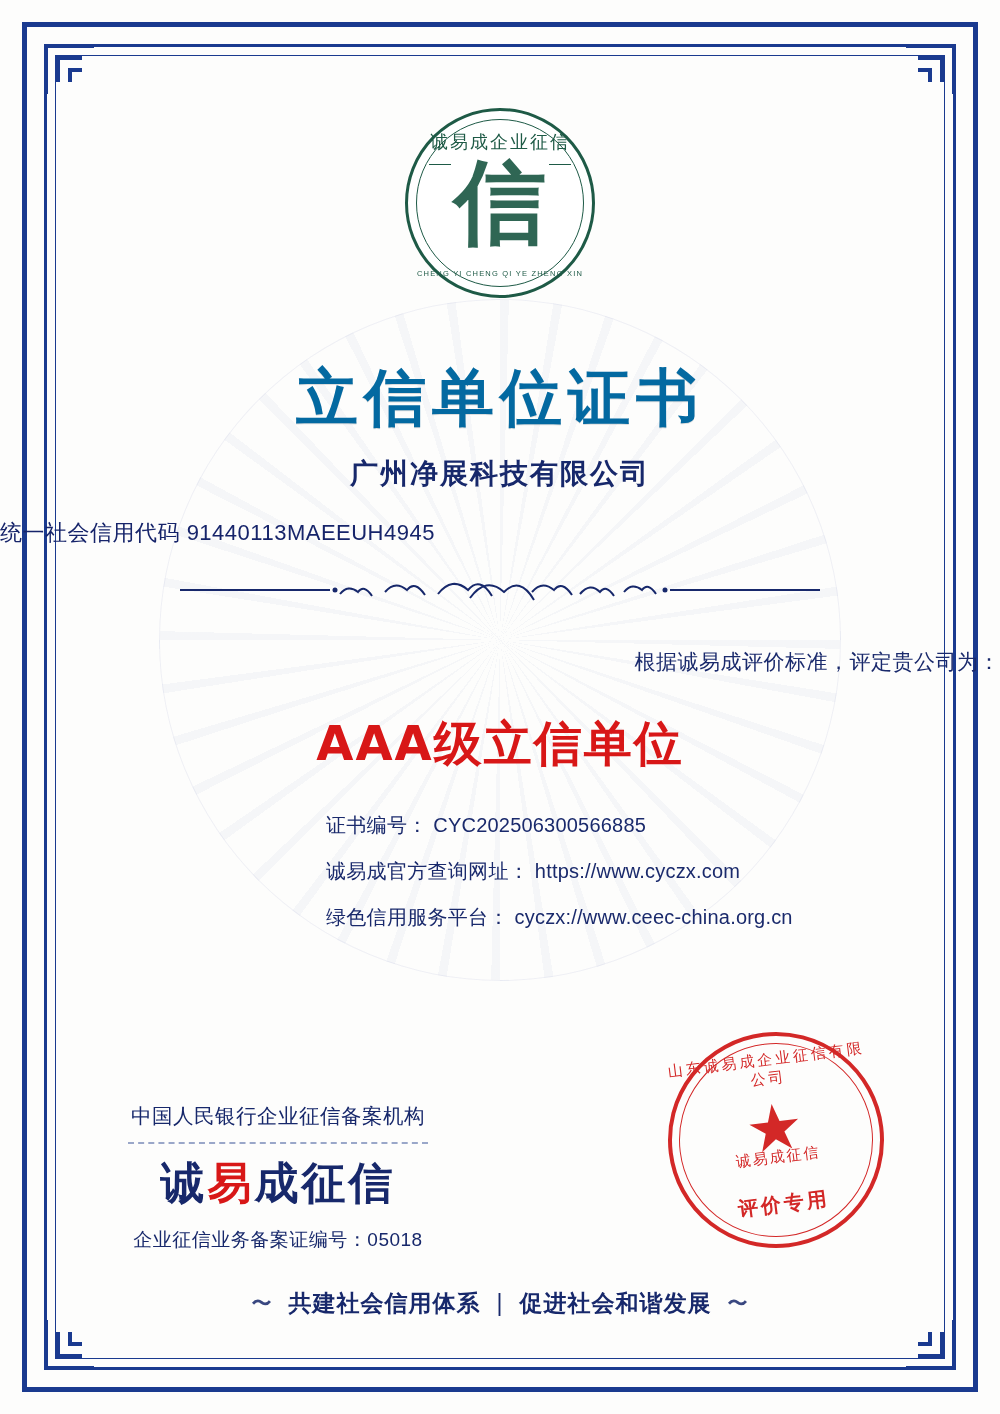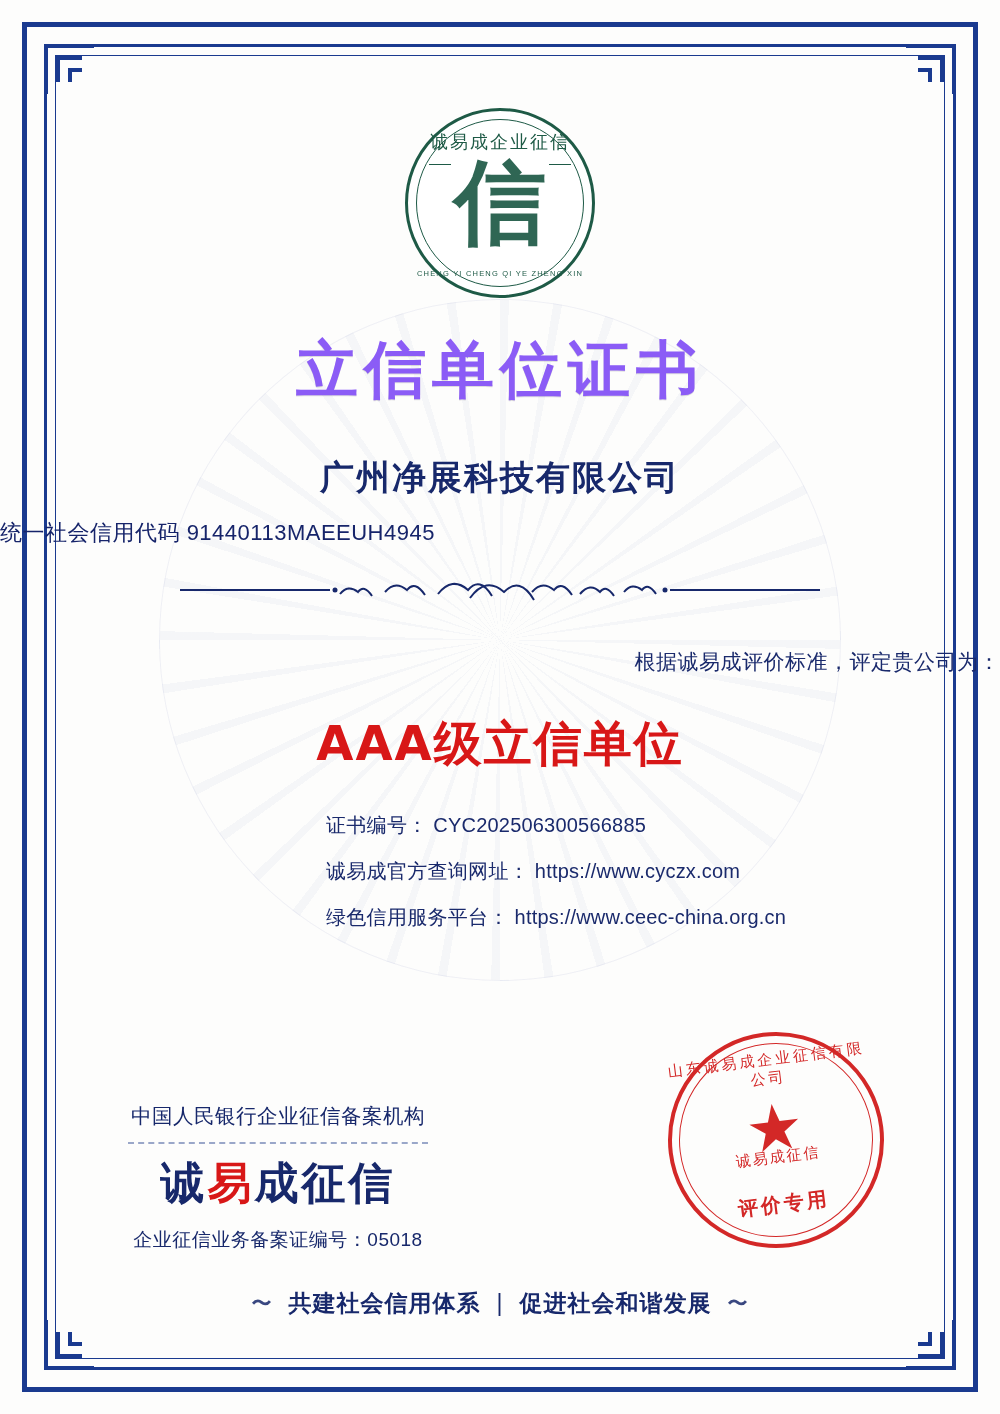--- a/index.html
+++ b/index.html
@@ -124,36 +124,36 @@
     top: 56px;
     width: 22px; height: 1px;
     background: #1e5a46;
   }
   .emblem-dash-l { left: 24px; }
   .emblem-dash-r { right: 24px; }
 
   
   .main-title {
     position: absolute;
-    left: 0; right: 0; top: 328px;
+    left: 0; right: 0; top: 356px;
     text-align: center;
     font-family: "DejaVu Sans", sans-serif;
     font-weight: 700;
     font-size: 62px;
     letter-spacing: 6px;
-    color: #8b5cf6;
+    color: #0369a1;
     text-shadow: 0 1px 0 rgba(0,0,0,0.12);
   }
   .company {
     position: absolute;
     left: 0; right: 0; top: 455px;
     text-align: center;
     font-family: "DejaVu Sans", sans-serif;
     font-weight: 700;
-    font-size: 34px;
+    font-size: 28px;
     letter-spacing: 2px;
     color: #17286b;
   }
   .credit-code {
     position: absolute;
     left: 0; right: 0; top: 518px;
     font-size: 22px;
     letter-spacing: .5px;
     color: #16246a;
   }
@@ -435,21 +435,21 @@
     <div class="detail-row">
       <span class="lbl">证书编号：</span>
       <span class="val">CYC202506300566885</span>
     </div>
     <div class="detail-row">
       <span class="lbl">诚易成官方查询网址：</span>
       <span class="val">https://www.cyczx.com</span>
     </div>
     <div class="detail-row">
       <span class="lbl">绿色信用服务平台：</span>
-      <span class="val">https://www.ceec-china.org.cn</span>
+      <span class="val">cyczx://www.ceec-china.org.cn</span>
     </div>
   </div>
 
   <div class="agency">
     <div class="agency-top">中国人民银行企业征信备案机构</div>
     <div class="agency-dash"></div>
     <div class="agency-brand">
       <span>诚</span><span class="red">易</span><span>成征信</span>
     </div>
     <div class="agency-reg">企业征信业务备案证编号：05018</div>

